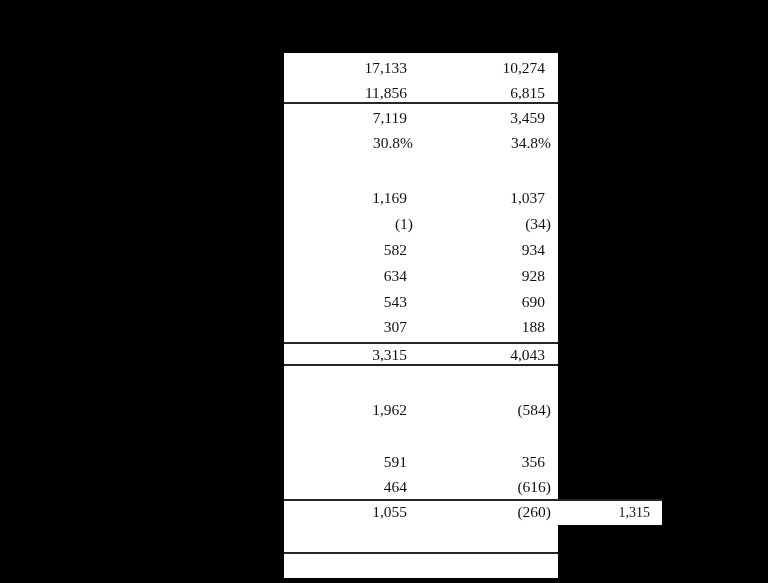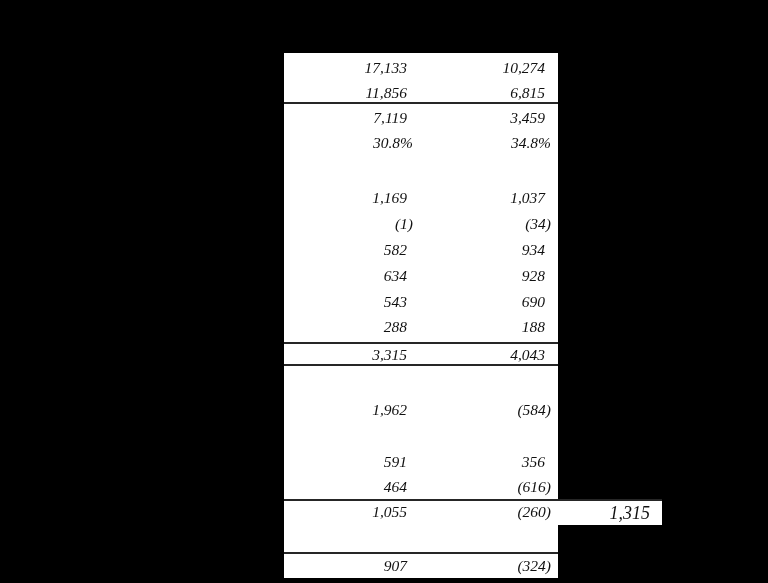--- a/index.html
+++ b/index.html
@@ -1,38 +1,37 @@
 <!DOCTYPE html>
 <html><head>
 <meta charset="utf-8">
 <style>
   html,body{margin:0;padding:0;background:#000;}
   .stage{
     position:relative;width:768px;height:583px;background:#000;overflow:hidden;
     font-family:"Liberation Serif","DejaVu Serif",serif;
-    font-style:italic;
   }
   .panel{
     position:absolute;left:284px;top:53px;width:274px;height:525px;
     background:#fff;
   }
   .row{
     position:absolute;left:0;width:100%;height:26px;line-height:26px;
     font-size:15.5px;color:#111;
   }
   .cell{position:absolute;white-space:nowrap;}
   .c1{right:151px;}
   .c2{right:13px;}
   .overhang{transform:translateX(6px);}
   .rule{position:absolute;left:0;width:274px;height:2px;background:#262626;}
   .rule-wide{width:378px;}
   .callout{
     position:absolute;left:558px;top:501px;width:104px;height:24px;
     background:#fff;line-height:24px;text-align:right;padding-right:12px;
-    box-sizing:border-box;font-size:18px;color:#111;white-space:nowrap;
+    box-sizing:border-box;font-size:14px;color:#111;white-space:nowrap;
   }
 </style>
 </head>
 <body>
 
 <div class="stage">
   <div class="panel">
 
     <div class="row" style="top:2px">
       <span class="cell c1">17,133</span>
@@ -67,21 +66,21 @@
     </div>
     <div class="row" style="top:210px">
       <span class="cell c1">634</span>
       <span class="cell c2">928</span>
     </div>
     <div class="row" style="top:236px">
       <span class="cell c1">543</span>
       <span class="cell c2">690</span>
     </div>
     <div class="row" style="top:261px">
-      <span class="cell c1">288</span>
+      <span class="cell c1">307</span>
       <span class="cell c2">188</span>
     </div>
 
     <div class="rule" style="top:289px"></div>
 
     <div class="row" style="top:290px;height:24px;line-height:24px">
       <span class="cell c1">3,315</span>
       <span class="cell c2">4,043</span>
     </div>
 
@@ -102,21 +101,17 @@
 
     <div class="rule rule-wide" style="top:446px"></div>
 
     <div class="row" style="top:447px;height:24px;line-height:24px">
       <span class="cell c1">1,055</span>
       <span class="cell c2 overhang">(260)</span>
     </div>
 
     <div class="rule" style="top:499px"></div>
 
-    <div class="row" style="top:501px;height:24px;line-height:24px">
-      <span class="cell c1">907</span>
-      <span class="cell c2 overhang">(324)</span>
-    </div>
 
   </div>
 
   <div class="callout">1,315</div>
 </div>
 
 </body></html>

